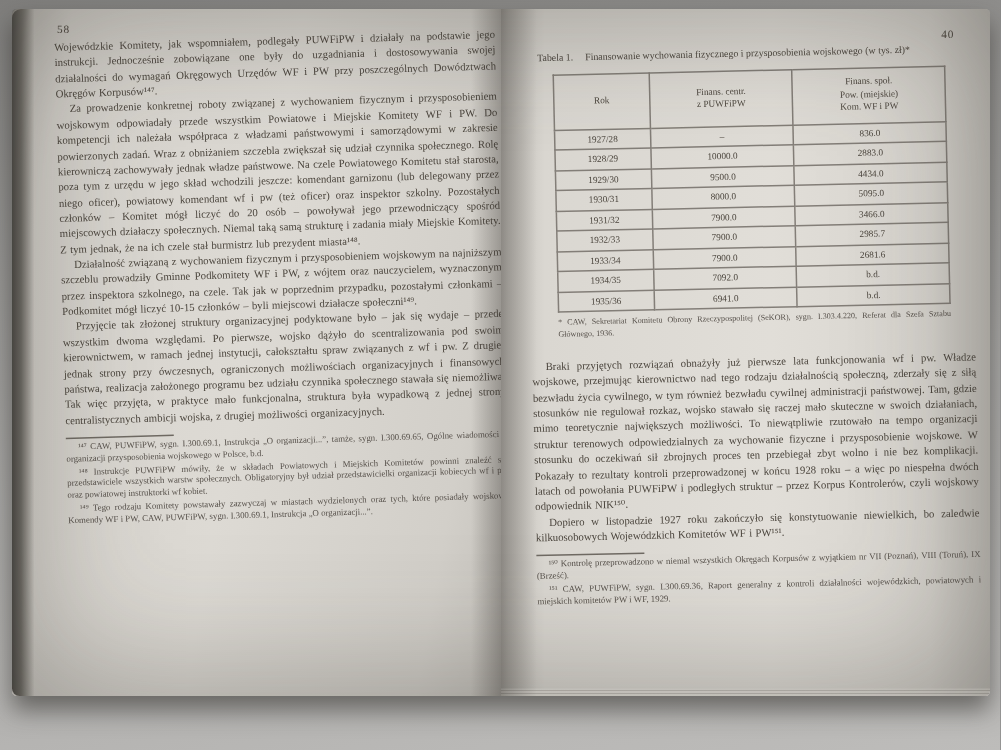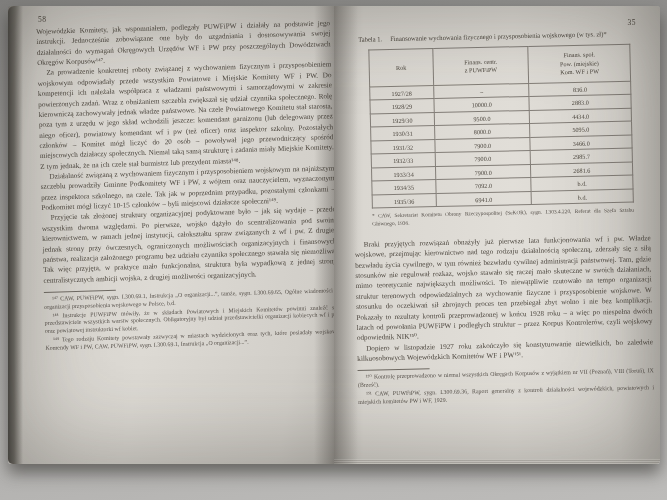--- a/index.html
+++ b/index.html
@@ -100,21 +100,21 @@
         <p class="para">Działalność związaną z wychowaniem fizycznym i przysposobieniem wojskowym na najniższym szczeblu prowadziły Gminne Podkomitety WF i PW, z wójtem oraz nauczycielem, wyznaczonym przez inspektora szkolnego, na czele. Tak jak w poprzednim przypadku, pozostałymi członkami – Podkomitet mógł liczyć 10-15 członków – byli miejscowi działacze społeczni¹⁴⁹.</p>
         <p class="para">Przyjęcie tak złożonej struktury organizacyjnej podyktowane było – jak się wydaje – przede wszystkim dwoma względami. Po pierwsze, wojsko dążyło do scentralizowania pod swoim kierownictwem, w ramach jednej instytucji, całokształtu spraw związanych z wf i pw. Z drugiej jednak strony przy ówczesnych, ograniczonych możliwościach organizacyjnych i finansowych państwa, realizacja założonego programu bez udziału czynnika społecznego stawała się niemożliwa. Tak więc przyjęta, w praktyce mało funkcjonalna, struktura była wypadkową z jednej strony centralistycznych ambicji wojska, z drugiej możliwości organizacyjnych.</p>
         <div class="foot-rule"></div>
         <p class="footnote">¹⁴⁷ CAW, PUWFiPW, sygn. I.300.69.1, Instrukcja „O organizacji...”, tamże, sygn. I.300.69.65, Ogólne wiadomości o organizacji przysposobienia wojskowego w Polsce, b.d.</p>
         <p class="footnote">¹⁴⁸ Instrukcje PUWFiPW mówiły, że w składach Powiatowych i Miejskich Komitetów powinni znaleźć się przedstawiciele wszystkich warstw społecznych. Obligatoryjny był udział przedstawicielki organizacji kobiecych wf i pw oraz powiatowej instruktorki wf kobiet.</p>
         <p class="footnote">¹⁴⁹ Tego rodzaju Komitety powstawały zazwyczaj w miastach wydzielonych oraz tych, które posiadały wojskowe Komendy WF i PW, CAW, PUWFiPW, sygn. I.300.69.1, Instrukcja „O organizacji...”.</p>
       </div>
     </div>
 
     <div class="page page-right">
-      <div class="page-num rp-num">35</div>
+      <div class="page-num rp-num">40</div>
       <div class="rp-content">
 
         <div class="tab-caption">
           <span class="cap-label">Tabela 1.</span>
           <span class="cap-text">Finansowanie wychowania fizycznego i przysposobienia wojskowego (w tys. zł)*</span>
         </div>
 
         <table class="fin">
           <colgroup>
               <col class="c-rok">

